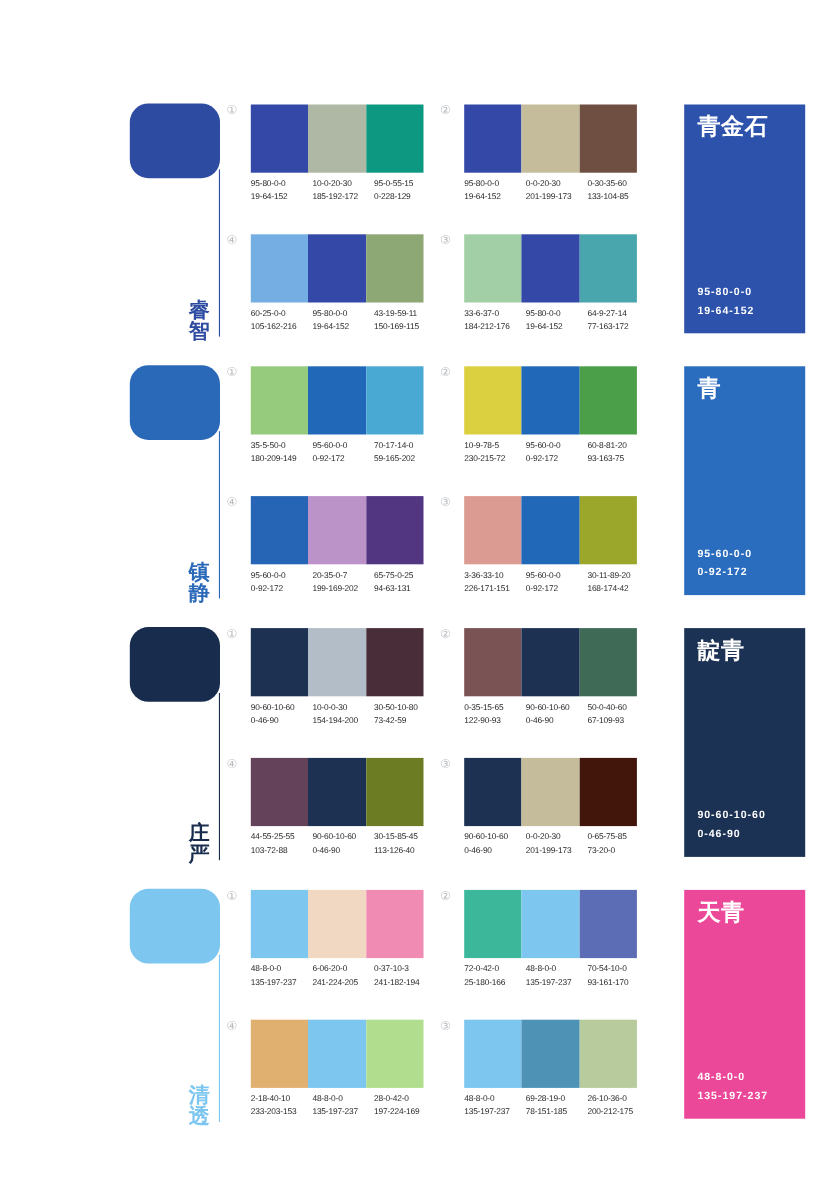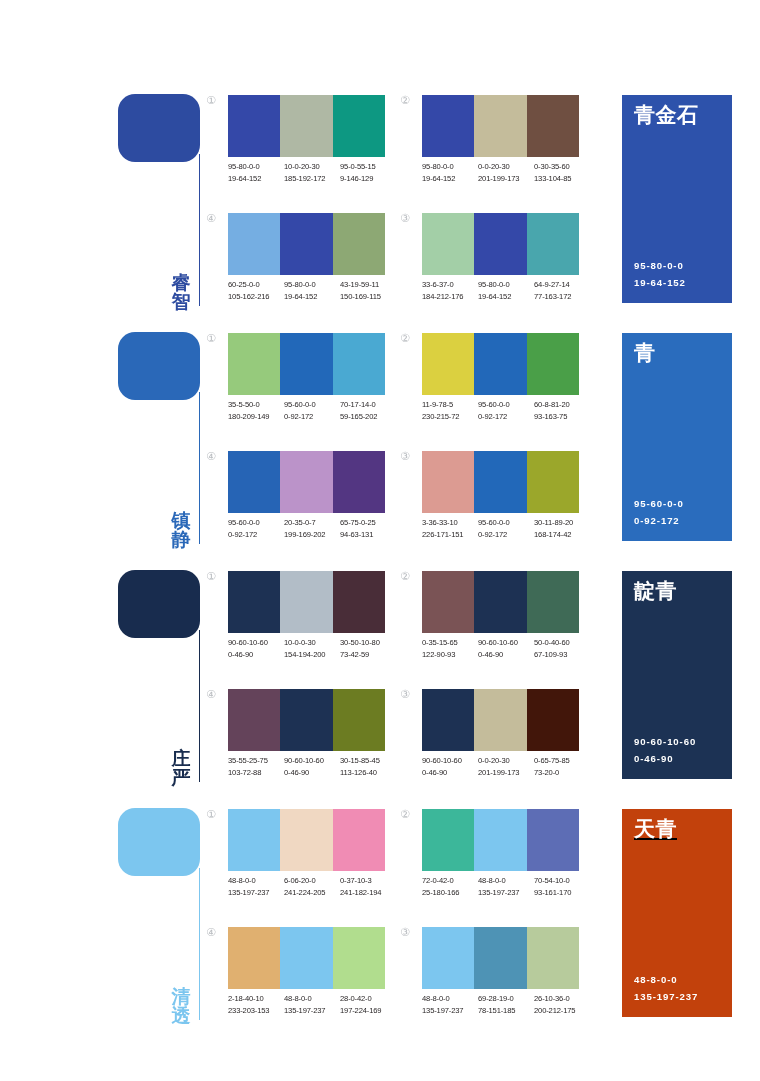--- a/index.html
+++ b/index.html
@@ -174,21 +174,21 @@
           <div class="code">
             <span class="cmyk">95-80-0-0</span>
             <span class="rgb">19-64-152</span>
           </div>
           <div class="code">
             <span class="cmyk">10-0-20-30</span>
             <span class="rgb">185-192-172</span>
           </div>
           <div class="code">
             <span class="cmyk">95-0-55-15</span>
-            <span class="rgb">9-146-129</span>
+            <span class="rgb">0-228-129</span>
           </div>
         </div>
       </div>
       <div class="group col2 r1">
         <div class="marker">②</div>
         <div class="swatches">
           <div class="sw" style="background: rgb(52, 72, 168);"></div>
           <div class="sw" style="background: rgb(196, 188, 155);"></div>
           <div class="sw" style="background: rgb(111, 79, 65);"></div>
         </div>
@@ -292,21 +292,21 @@
       </div>
       <div class="group col2 r1">
         <div class="marker">②</div>
         <div class="swatches">
           <div class="sw" style="background: rgb(219, 208, 64);"></div>
           <div class="sw" style="background: rgb(34, 104, 185);"></div>
           <div class="sw" style="background: rgb(74, 159, 72);"></div>
         </div>
         <div class="codes">
           <div class="code">
-            <span class="cmyk">11-9-78-5</span>
+            <span class="cmyk">10-9-78-5</span>
             <span class="rgb">230-215-72</span>
           </div>
           <div class="code">
             <span class="cmyk">95-60-0-0</span>
             <span class="rgb">0-92-172</span>
           </div>
           <div class="code">
             <span class="cmyk">60-8-81-20</span>
             <span class="rgb">93-163-75</span>
           </div>
@@ -419,21 +419,21 @@
       </div>
       <div class="group col1 r2">
         <div class="marker">④</div>
         <div class="swatches">
           <div class="sw" style="background: rgb(100, 67, 90);"></div>
           <div class="sw" style="background: rgb(29, 49, 83);"></div>
           <div class="sw" style="background: rgb(108, 124, 34);"></div>
         </div>
         <div class="codes">
           <div class="code">
-            <span class="cmyk">35-55-25-75</span>
+            <span class="cmyk">44-55-25-55</span>
             <span class="rgb">103-72-88</span>
           </div>
           <div class="code">
             <span class="cmyk">90-60-10-60</span>
             <span class="rgb">0-46-90</span>
           </div>
           <div class="code">
             <span class="cmyk">30-15-85-45</span>
             <span class="rgb">113-126-40</span>
           </div>
@@ -559,21 +559,21 @@
           <div class="code">
             <span class="cmyk">69-28-19-0</span>
             <span class="rgb">78-151-185</span>
           </div>
           <div class="code">
             <span class="cmyk">26-10-36-0</span>
             <span class="rgb">200-212-175</span>
           </div>
         </div>
       </div>
-      <div class="feature" style="background: #c2410c; text-decoration: underline;">
+      <div class="feature" style="background: #ec4899;">
         <div class="feature-name">天青</div>
         <div class="feature-codes">
           <span class="cmyk">48-8-0-0</span>
           <span class="rgb">135-197-237</span>
         </div>
       </div>
     </div>
   </div>
 
 </body></html>

